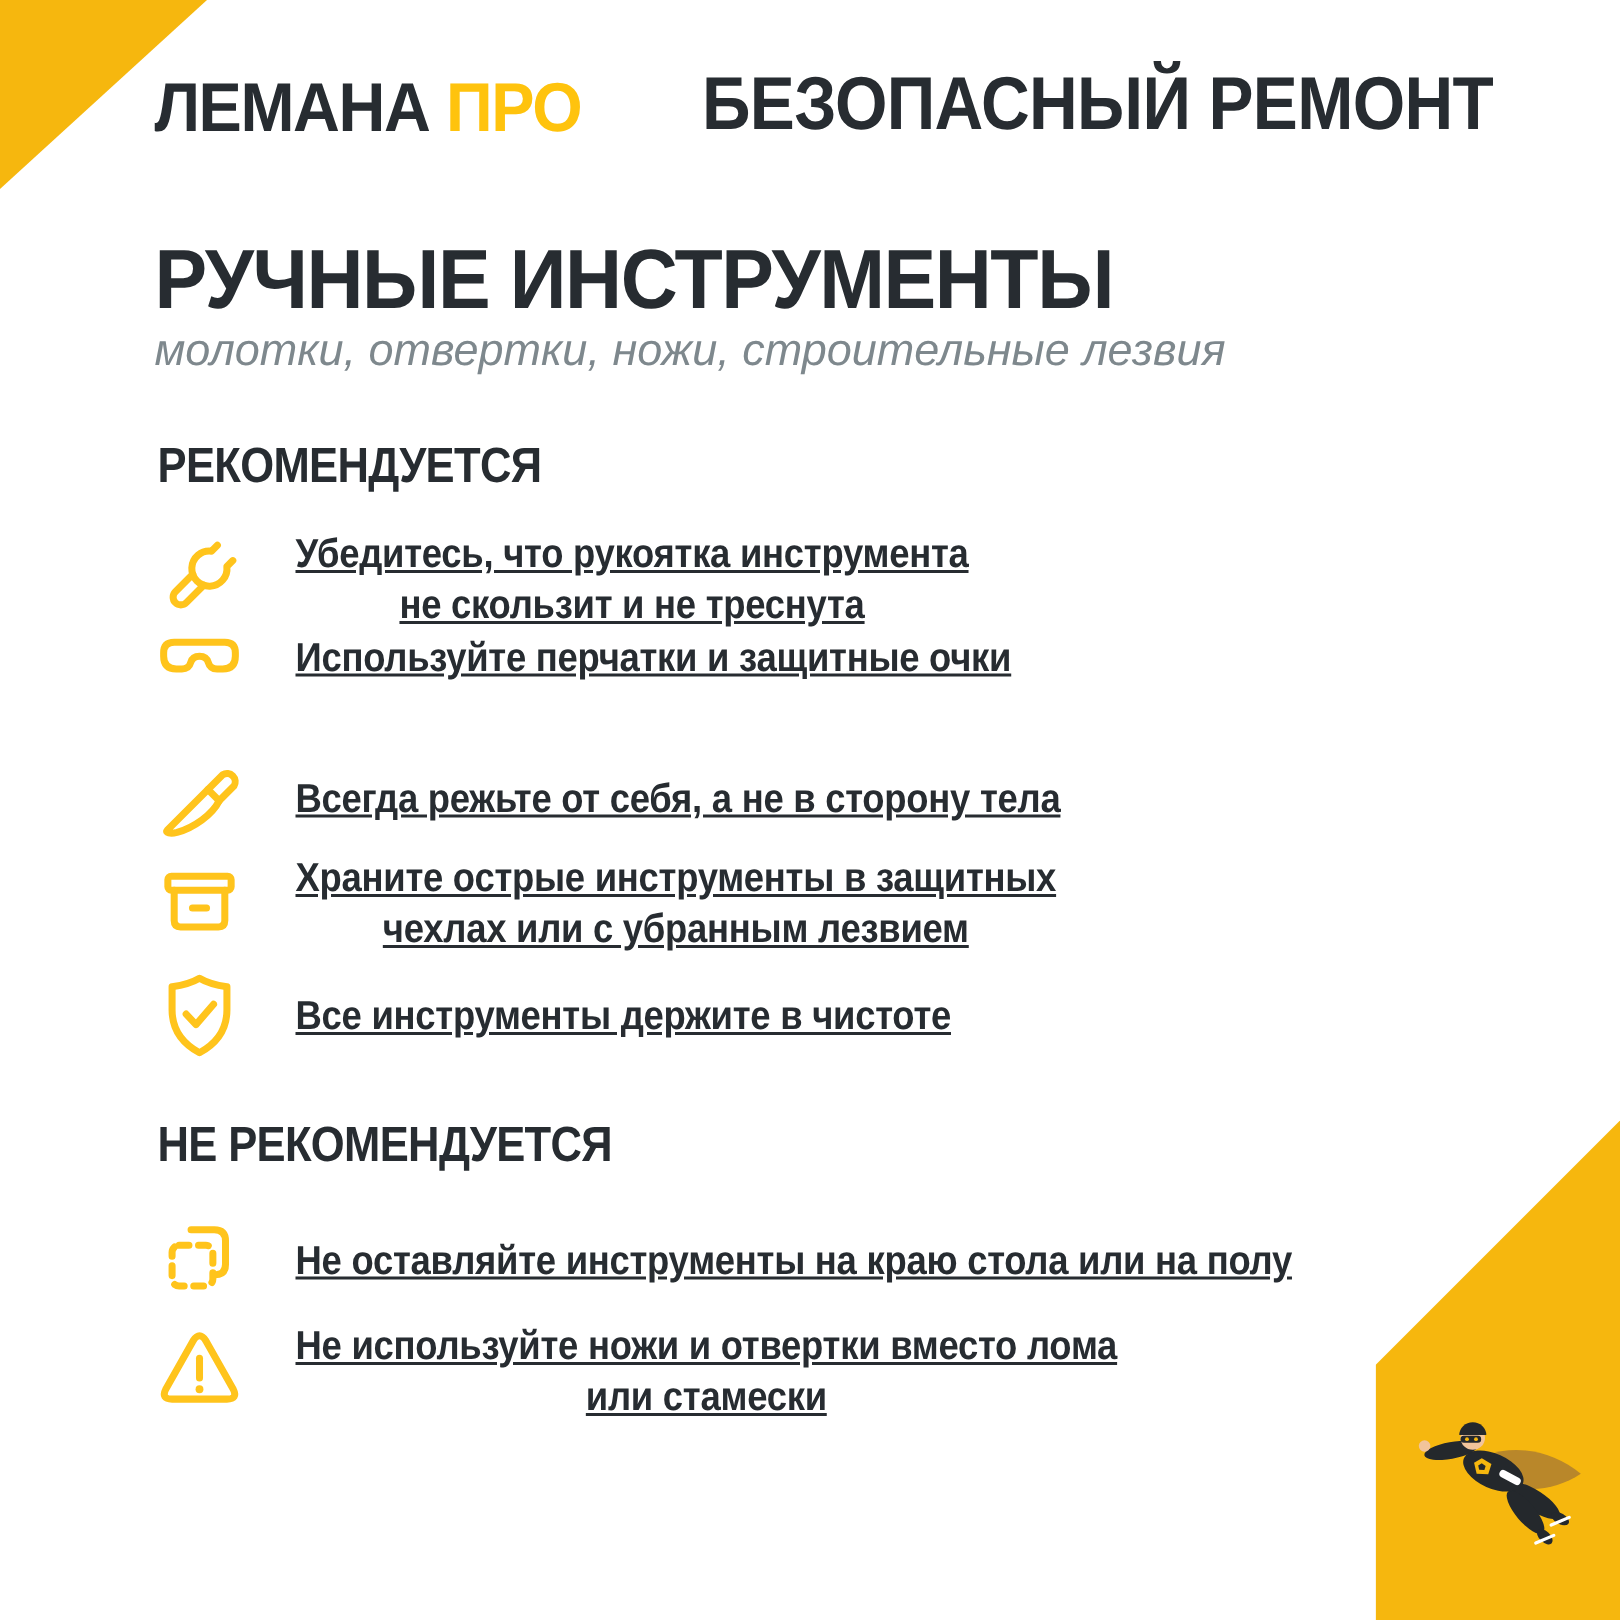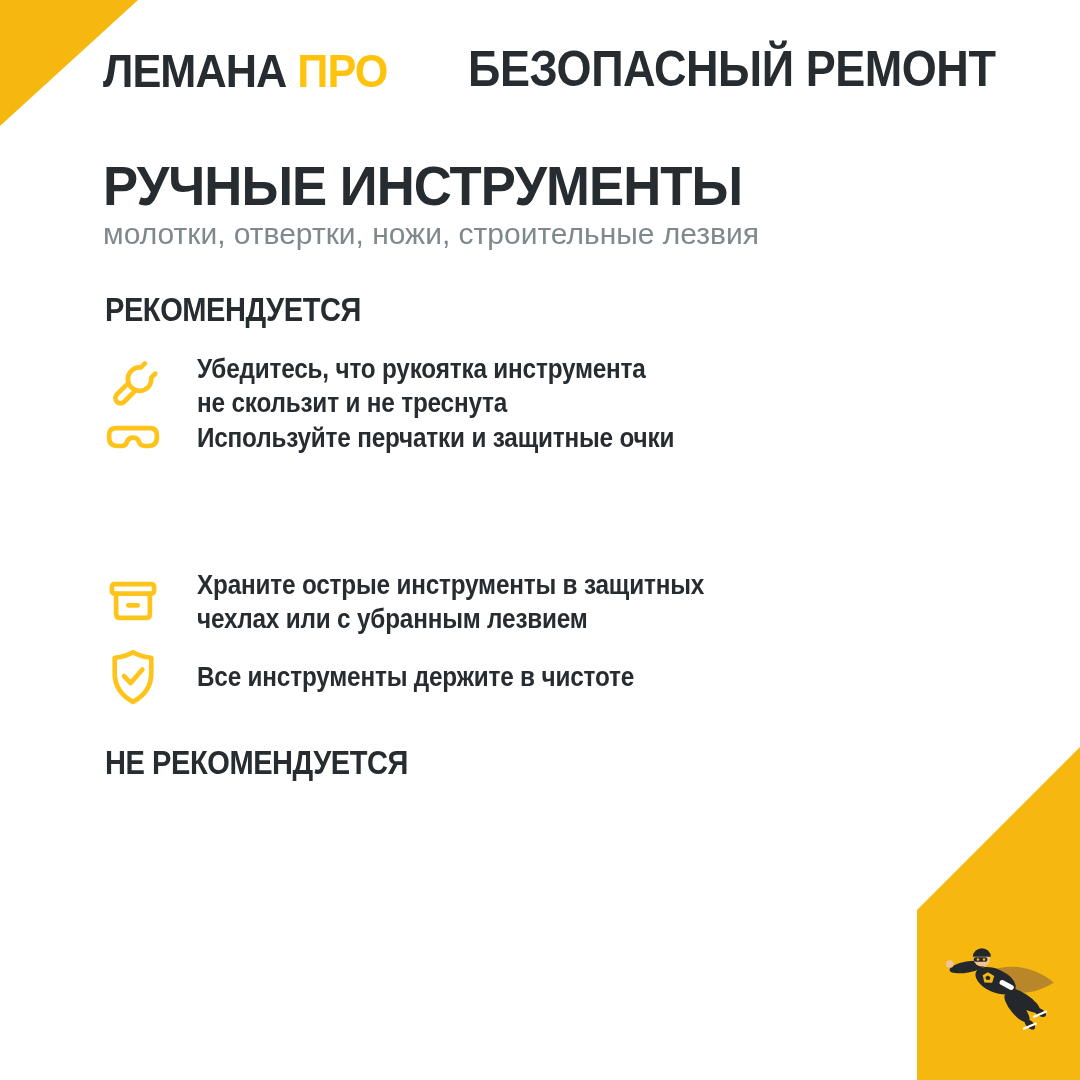--- a/index.html
+++ b/index.html
@@ -7,21 +7,21 @@
     --icon-yellow:#FFC41C;
     --logo-yellow:#FFC30D;
     --dark:#272C31;
     --muted-gray:#7E888D;
   }
   *{margin:0;padding:0;box-sizing:border-box;}
   html,body{background:#e8e8e8;}
   body{font-family:"Liberation Sans", sans-serif;}
   .stage{
     position:relative;width:1080px;height:1080px;background:#ffffff;
-    overflow:hidden;margin:0 auto;color:var(--dark);
+    overflow:hidden;margin:0 auto;color:var(--dark);text-align:center;
   }
   
   .corner-tl{
     position:absolute;left:0;top:0;width:138px;height:126px;
     background:var(--accent-yellow);
     -webkit-clip-path:polygon(0 0,100% 0,0 100%);clip-path:polygon(0 0,100% 0,0 100%);
   }
   .corner-br{
     position:absolute;left:917px;top:747px;width:163px;height:333px;
     background:var(--accent-yellow);
@@ -40,31 +40,31 @@
     transform:scaleX(.9);transform-origin:0 50%;
   }
   
   .page-title{
     position:absolute;left:103px;top:153px;
     font-size:56px;font-weight:800;letter-spacing:-1px;white-space:nowrap;
     transform:scaleX(.94);transform-origin:0 50%;
   }
   .page-subtitle{
     position:absolute;left:103px;top:217px;
-    font-size:30px;font-weight:400;color:var(--muted-gray);white-space:nowrap;
+    font-size:30px;font-weight:400;color:var(--muted-gray);white-space:nowrap;font-style:italic;
   }
   .section-heading{
     position:absolute;left:105px;
     font-size:33px;font-weight:800;letter-spacing:-0.5px;white-space:nowrap;
     transform:scaleX(.88);transform-origin:0 50%;
   }
   
   .item{
     position:absolute;left:103px;height:60px;
-    display:flex;align-items:center;gap:34px;
+    display:flex;align-items:center;gap:34px;text-decoration:underline;
   }
   .icon-box{width:60px;height:60px;flex:none;display:flex;align-items:center;justify-content:center;}
   .item-text{
     font-size:27px;line-height:34px;font-weight:600;letter-spacing:-0.2px;
     color:var(--dark);white-space:pre-line;
     transform:scaleX(.9);transform-origin:0 50%;
   }
   
   .icon-svg{display:block;}
   .icon-svg .st{fill:none;stroke:var(--icon-yellow);stroke-width:5;stroke-linecap:round;stroke-linejoin:round;}
@@ -102,20 +102,29 @@
 
   <div class="item" style="top:408px">
     <div class="icon-box">
       <svg class="icon-svg" width="60" height="60" viewBox="0 0 64 64">
         <path class="st" d="M14 21.5 H50 Q57.5 21.5 57.5 29 V31.5 Q57.5 40.5 48.5 40.5 H44.5 Q39.5 40.5 38.3 36 Q37 31.5 32 31.5 Q27 31.5 25.7 36 Q24.5 40.5 19.5 40.5 H15.5 Q6.5 40.5 6.5 31.5 V29 Q6.5 21.5 14 21.5 Z"></path>
       </svg>
     </div>
     <div class="item-text">Используйте перчатки и защитные очки</div>
   </div>
 
+  <div class="item" style="top:502px">
+    <div class="icon-box">
+      <svg class="icon-svg" width="60" height="60" viewBox="0 0 64 64">
+        <path class="st" d="M9 55 L38 26 L48.5 15.5 A5.8 5.8 0 0 1 56.5 23.5 L46 34 C41 44 28 53 16 56.5 C11 57.8 7.5 56.6 9 55 Z"></path>
+        <path class="st" d="M38 26 L46 34"></path>
+      </svg>
+    </div>
+    <div class="item-text">Всегда режьте от себя, а не в сторону тела</div>
+  </div>
 
   <div class="item" style="top:572px">
     <div class="icon-box">
       <svg class="icon-svg" width="60" height="60" viewBox="0 0 64 64">
         <rect class="st" x="9.5" y="13" width="45" height="10" rx="2.5"></rect>
         <path class="st" d="M14 23 L14 44.5 Q14 49 18.5 49 H45.5 Q50 49 50 44.5 L50 23"></path>
         <path class="st" d="M27 35.5 H37"></path>
       </svg>
     </div>
     <div class="item-text">Храните острые инструменты в защитных
@@ -127,21 +136,41 @@
       <svg class="icon-svg" width="60" height="60" viewBox="0 0 64 64">
         <path class="st" d="M32 5.5 C37 8.5 44 10.5 51.5 11.5 V28 C51.5 42 44 52 32 58.5 C20 52 12.5 42 12.5 28 V11.5 C20 10.5 27 8.5 32 5.5 Z"></path>
         <path class="st" d="M22.5 31 L29.5 38.5 L42 24"></path>
       </svg>
     </div>
     <div class="item-text">Все инструменты держите в чистоте</div>
   </div>
 
   <div class="section-heading" style="top:744px">НЕ РЕКОМЕНДУЕТСЯ</div>
 
-
+  <div class="item" style="top:810px">
+    <div class="icon-box">
+      <svg class="icon-svg" width="60" height="60" viewBox="0 0 64 64">
+        <path class="st" d="M26 10.5 H42.5 Q50.5 10.5 50.5 18.5 V35 Q50.5 42.5 43 42.5"></path>
+        <rect class="st st-dash" x="12.5" y="21.5" width="29" height="29" rx="5"></rect>
+      </svg>
+    </div>
+    <div class="item-text">Не оставляйте инструменты на краю стола или на полу</div>
+  </div>
+
+  <div class="item" style="top:884px">
+    <div class="icon-box">
+      <svg class="icon-svg" width="60" height="60" viewBox="0 0 64 64">
+        <path class="st" d="M27.5 10.5 Q32 3.5 36.5 10.5 L56 45 Q59.5 52 51.5 52 H12.5 Q4.5 52 8 45 Z"></path>
+        <path class="st" d="M32 23 V37"></path>
+        <circle class="fl" cx="32" cy="45" r="2.8"></circle>
+      </svg>
+    </div>
+    <div class="item-text">Не используйте ножи и отвертки вместо лома
+или стамески</div>
+  </div>
 
 
   <div class="corner-br">
     <svg class="mascot" viewBox="0 0 140 120">
 
       <path d="M60 36 C86 26 114 34 134 50 C116 62 92 66 74 57 Z" fill="#B9872A"></path>
 
       <ellipse cx="98" cy="71" rx="23" ry="8" fill="#24282C" transform="rotate(33 98 71)"></ellipse>
       <ellipse cx="91" cy="80" rx="21" ry="7.5" fill="#24282C" transform="rotate(50 91 80)"></ellipse>
 

